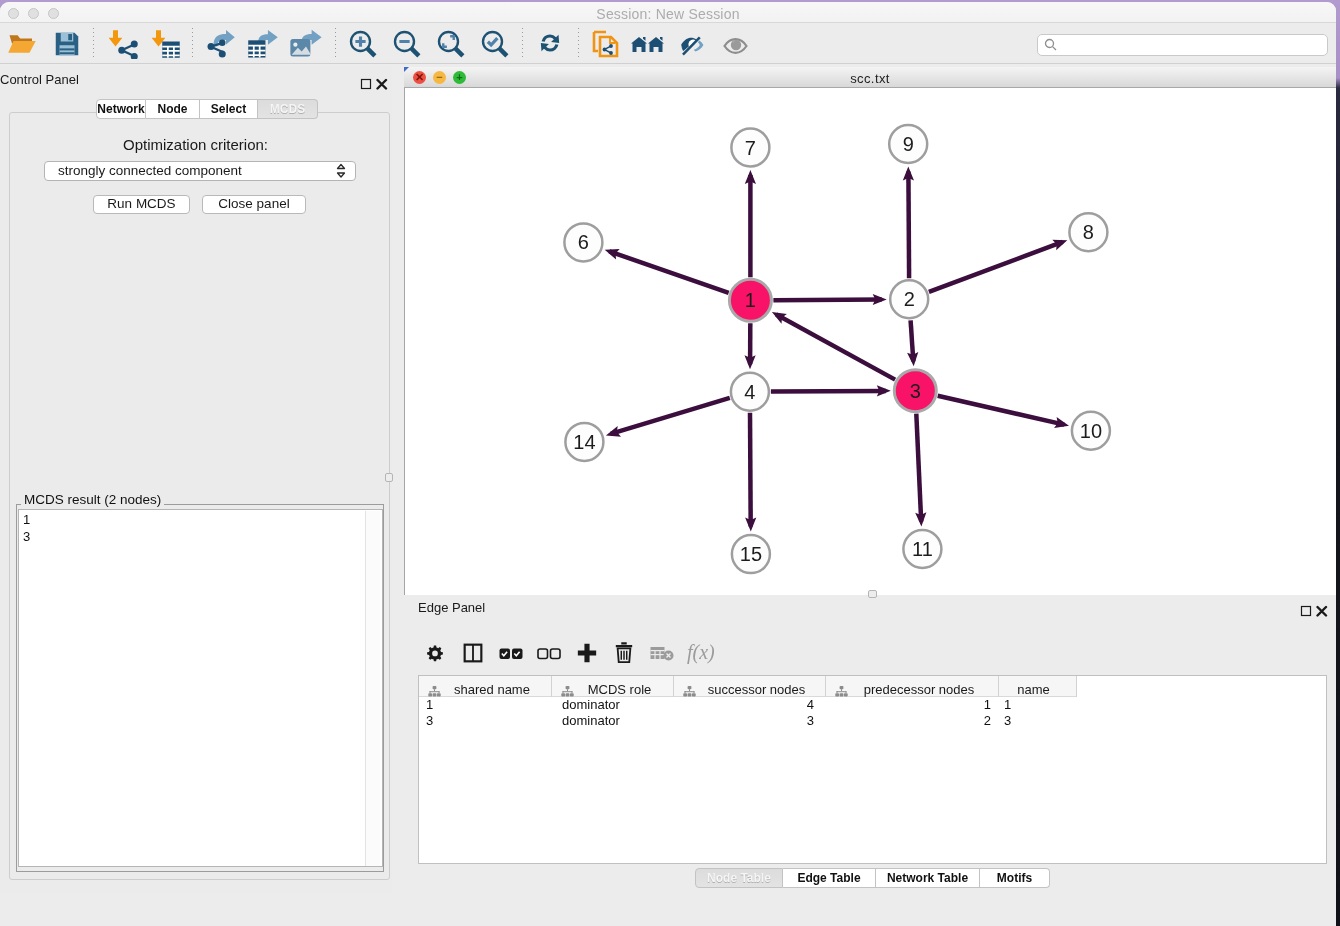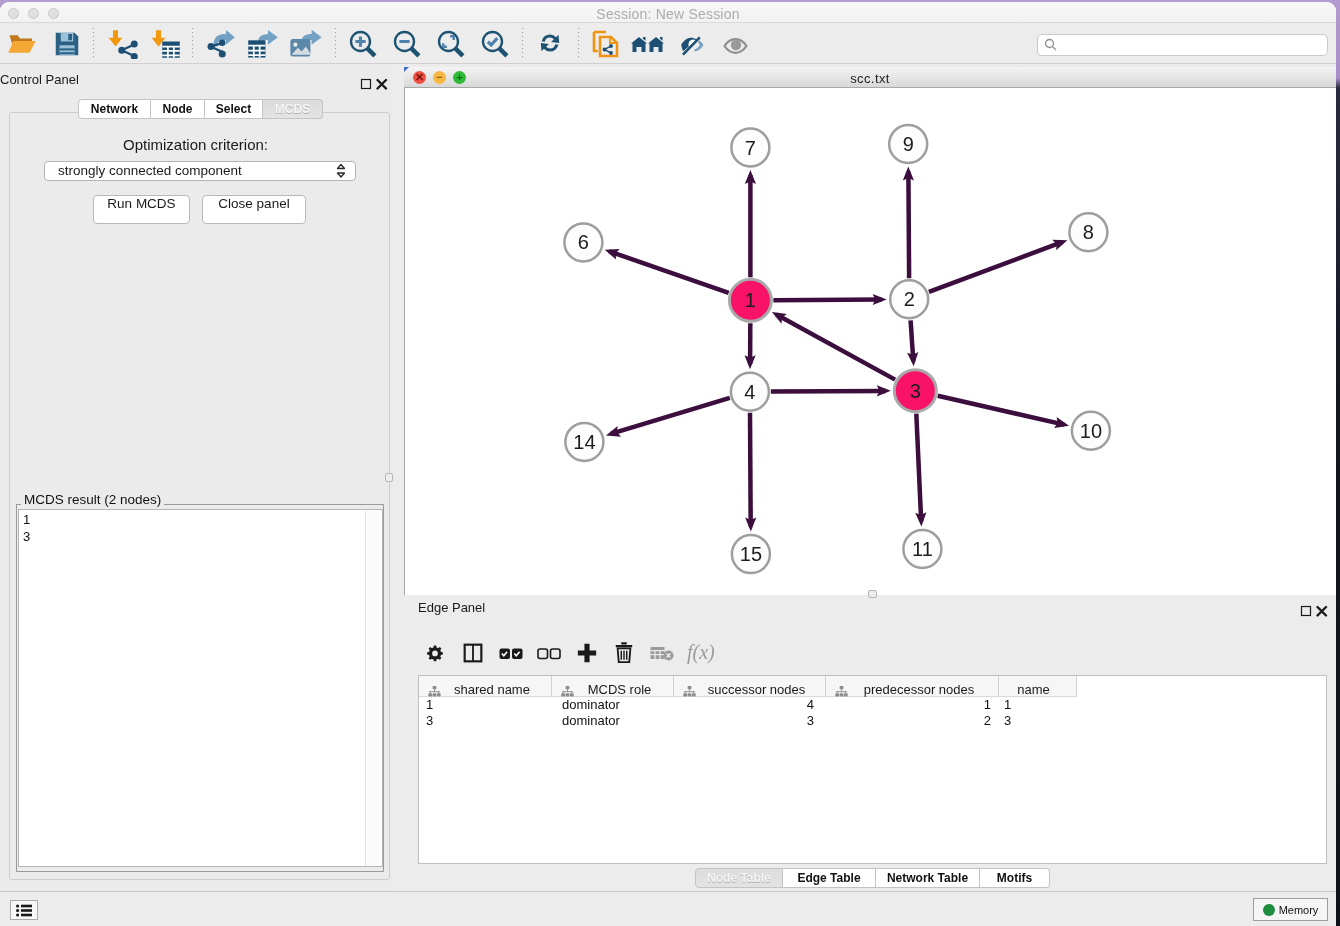--- a/index.html
+++ b/index.html
@@ -23,21 +23,21 @@
 
 .tabs { position:absolute; display:flex; z-index:5; }
 .tab { height:20px; line-height:19px; background:#fff; border:1px solid #c3c3c3; border-left:none; font-size:12px; font-weight:700; color:#111; text-align:center; }
 .tab.first { border-left:1px solid #c3c3c3; border-radius:4px 0 0 4px; }
 .tab.last { border-radius:0 4px 4px 0; }
 .tab.sel { background:linear-gradient(#dcdcdc,#e3e3e3); color:#f5f5f5; text-shadow:0 1px 0 #b0b0b0; }
 #cp-tabs { left:78px; top:33px; }
 #cp-inner { position:absolute; left:9px; top:46px; width:381px; height:768px; background:#ebebeb; border:1px solid #cdcdcd; border-radius:3px; }
 #optlabel { position:absolute; left:-4px; width:100%; top:23px; text-align:center; font-size:15px; color:#1a1a1a; }
 #dropdown { position:absolute; left:34px; top:48px; width:312px; height:20px; background:#fff; border:1px solid #b4b4b4; border-radius:4px; font-size:13.5px; color:#1a1a1a; line-height:17px; padding-left:13px; }
-.btn { position:absolute; height:29px; background:#fff; border:1px solid #b9b9b9; border-radius:4px; font-size:13.5px; color:#1a1a1a; text-align:center; line-height:16px; }
+.btn { position:absolute; height:19px; background:#fff; border:1px solid #b9b9b9; border-radius:4px; font-size:13.5px; color:#1a1a1a; text-align:center; line-height:16px; }
 #fieldset { position:absolute; left:6px; top:391px; width:368px; height:368px; border:1px solid #9c9c9c; }
 #fs-legend { position:absolute; left:4px; top:-13px; background:#ebebeb; padding:0 3px; font-size:13.5px; color:#111; }
 #fs-white { position:absolute; left:1px; top:4px; width:365px; height:358px; background:#fff; border:1px solid #b5b5b5; font-size:13px; color:#111; padding:2px 0 0 4px; line-height:16.5px; }
 
 #rightarea { position:absolute; left:392px; top:0; right:0; bottom:0; }
 #netwin { position:absolute; left:12px; top:1px; width:932px; height:528px; }
 #nw-titlebar { position:absolute; left:0; top:0; right:0; height:21px; background:linear-gradient(#f4f4f4,#d8d8d8); border-bottom:1px solid #a8a8a8; }
 #nw-title { position:absolute; left:0; right:0; top:4px; text-align:center; font-size:13px; font-weight:400; color:#222; letter-spacing:0.4px; }
 .tl { position:absolute; top:4px; width:13px; height:13px; border-radius:50%; text-align:center; font-size:11px; font-weight:700; line-height:13px; }
 #nw-canvas { position:absolute; left:0; top:21px; right:0; height:507px; background:#fff; border-left:1px solid #a5a5a5; }
@@ -219,21 +219,21 @@
     <svg width="9" height="8" viewBox="0 0 9 8" style="position:absolute; left:868px; top:524px; z-index:6;">
         <rect x="0.5" y="0.5" width="8" height="7" rx="1.5" fill="#ededed" stroke="#b5b5b5"></rect>
       </svg>
     <div id="cpanel">
       <div id="cpanel-hdr">Control Panel</div>
       <div class="panbtns" style="left:360px"><svg width="29" height="12" viewBox="0 0 29 12">
         <rect x="1.5" y="1.5" width="9" height="9" fill="none" stroke="#1a1a1a" stroke-width="1.2"></rect>
         <path d="M17.5,2 L26,10.5 M26,2 L17.5,10.5" stroke="#1a1a1a" stroke-width="2.4" stroke-linecap="round"></path>
       </svg></div>
       <div class="tabs" id="cp-tabs">
-        <div class="tab first" style="width:73px;">Network</div>
+        <div class="tab first" style="width:50px;margin-left:18px;">Network</div>
         <div class="tab" style="width:54px;">Node</div>
         <div class="tab" style="width:58px;">Select</div>
         <div class="tab sel last" style="width:60px;">MCDS</div>
       </div>
       <div id="cp-inner">
         <div id="optlabel">Optimization criterion:</div>
         <div id="dropdown">strongly connected component
           <svg width="10" height="16" viewBox="0 0 10 16" style="position:absolute; right:9px; top:1px;">
             <path d="M1.5,5.5 L5,1.5 L8.5,5.5 Z" fill="none" stroke="#2a2a2a" stroke-width="1.3" stroke-linejoin="round"></path>
             <path d="M1.5,10 L5,14 L8.5,10 Z" fill="none" stroke="#2a2a2a" stroke-width="1.3" stroke-linejoin="round"></path>
@@ -451,29 +451,13 @@
         </div>
         <div class="tabs" id="tp-tabs">
           <div class="tab first sel" style="width:88px;">Node Table</div>
           <div class="tab" style="width:93px;">Edge Table</div>
           <div class="tab" style="width:104px;">Network Table</div>
           <div class="tab last" style="width:70px;">Motifs</div>
         </div>
       </div>
     </div>
   </div>
-  <div id="statusbar">
-    <div id="listbtn"><svg width="16" height="13" viewBox="0 0 16 13" style="margin:3px 0 0 5px;">
-      <g fill="#1a1a1a">
-            <circle cx="1.6" cy="2" r="1.6"></circle>
-            <circle cx="1.6" cy="6.5" r="1.6"></circle>
-            <circle cx="1.6" cy="11" r="1.6"></circle>
-      <rect x="5" y="0.7" width="11" height="2.6"></rect>
-            <rect x="5" y="5.2" width="11" height="2.6"></rect>
-            <rect x="5" y="9.7" width="11" height="2.6"></rect>
-          </g>
-    </svg></div>
-    <div id="membtn">
-        <span style="display:inline-block;width:12px;height:12px;border-radius:50%;background:#1d8c3c;margin:0 4px 0 0;"></span>
-        <span>Memory</span>
-      </div>
-  </div>
 </div>
 
 </body></html>

